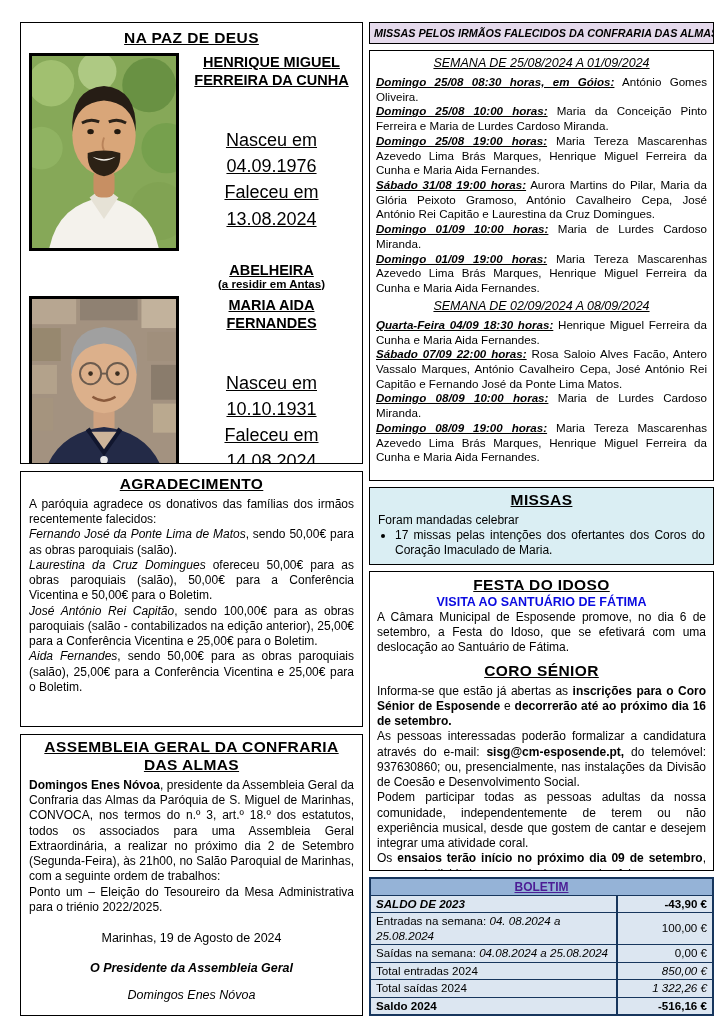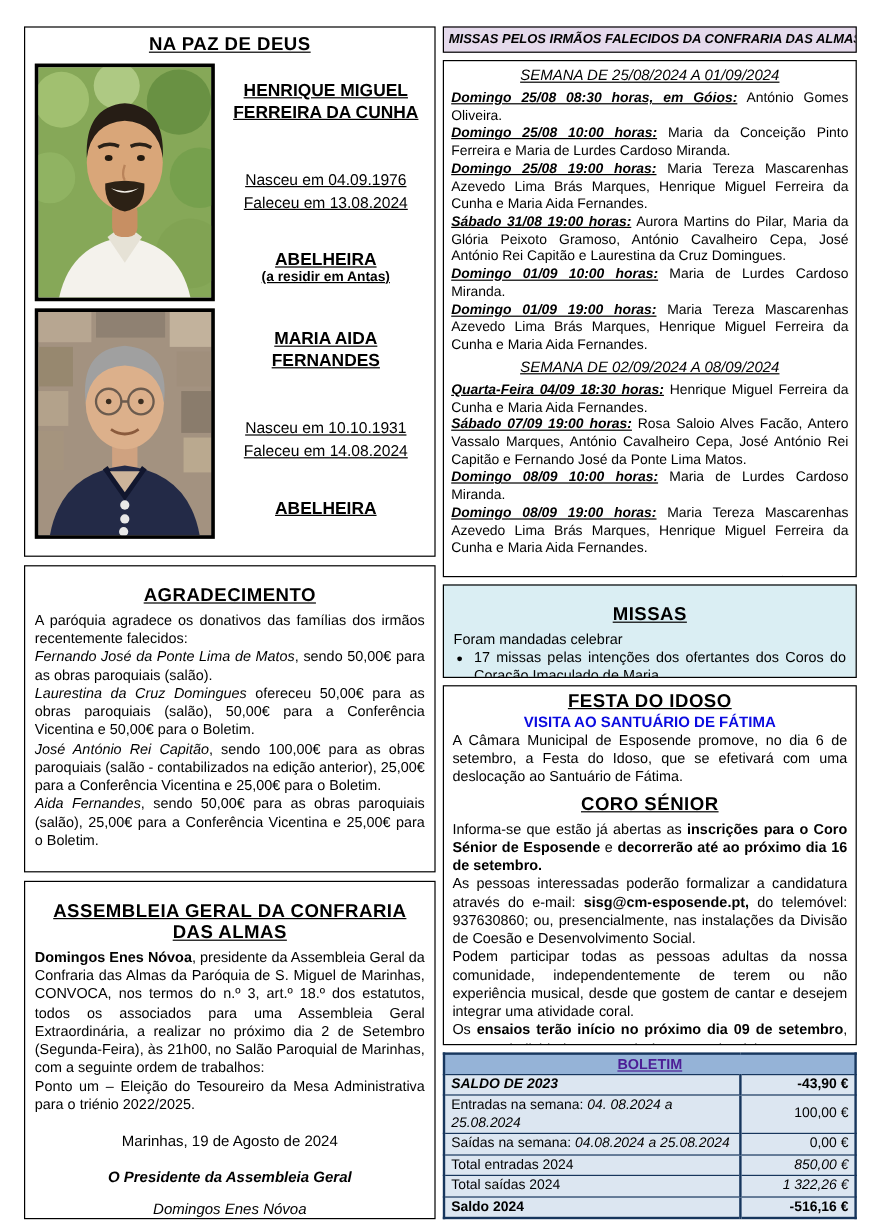--- a/index.html
+++ b/index.html
@@ -6,34 +6,34 @@
   html,body { margin:0; padding:0; }
   body {
     width:724px; height:1024px; background:#ffffff; color:#000;
     font-family:"Liberation Sans", sans-serif;
   }
   .b { font-weight:bold; } .i { font-style:italic; } .u { text-decoration:underline; }
   .page { display:flex; gap:6px; width:724px; height:1024px; padding:22px 10px 8px 20px; }
   .col { display:flex; flex-direction:column; }
   .col-left  { width:343px; gap:7px; }
   .col-right { width:345px; gap:6px; }
-  .box { border:1px solid #000; background:#fff; padding:14px 8px; overflow:hidden; }
+  .box { border:1px solid #000; background:#fff; padding:1px 8px; overflow:hidden; }
   .sec-title {
     text-align:center; font-weight:bold; text-decoration:underline;
     font-size:15.5px; margin:2px 0 4px; letter-spacing:.4px;
   }
   
   #box-napaz { height:442px; padding:4px 8px; }
   .obit { display:flex; gap:10px; margin-top:6px; }
   .photo-frame { flex:0 0 150px; height:198px; border:3px solid #000; background:#b5b5a8; }
   .photo-frame svg { display:block; width:100%; height:100%; }
   #photo-frame-2 { height:192px; }
   .obit-text { flex:1; text-align:center; display:flex; flex-direction:column; justify-content:center;text-decoration:underline; }
   .obit-name  { font-size:14.5px; font-weight:bold; line-height:1.25; }
-  .obit-dates { margin-top:38px; font-size:13px; line-height:1.45; }
+  .obit-dates { margin-top:38px; font-size:18px; line-height:1.45; }
   .obit-place { margin-top:30px; font-weight:bold; font-size:14.5px; }
   .obit-note  { font-weight:bold; font-size:11.5px; }
   #box-agrad { height:256px; }
   .body-text { font-size:12px; line-height:1.27; text-align:justify; margin:0; }
   #box-assemb { flex:1; }
   .date-line { margin-top:16px; text-align:center; font-size:12.5px; }
   .sig-title { margin-top:16px; text-align:center; font-weight:bold; font-style:italic; font-size:12.5px; }
   .sig-name  { text-align:center; font-style:italic; font-size:12.5px; }
   
   .banner {
@@ -181,21 +181,21 @@
     <section class="box" id="box-masses">
       <h3 class="week-title">SEMANA DE 25/08/2024 A 01/09/2024</h3>
       <p class="mass"><span class="b i u">Domingo 25/08 08:30 horas, em Góios:</span><span> António Gomes Oliveira.</span></p>
       <p class="mass"><span class="b i u">Domingo 25/08 10:00 horas:</span><span> Maria da Conceição Pinto Ferreira e Maria de Lurdes Cardoso Miranda.</span></p>
       <p class="mass"><span class="b i u">Domingo 25/08 19:00 horas:</span><span> Maria Tereza Mascarenhas Azevedo Lima Brás Marques, Henrique Miguel Ferreira da Cunha e Maria Aida Fernandes.</span></p>
       <p class="mass"><span class="b i u">Sábado 31/08 19:00 horas:</span><span> Aurora Martins do Pilar, Maria da Glória Peixoto Gramoso, António Cavalheiro Cepa, José António Rei Capitão e Laurestina da Cruz Domingues.</span></p>
       <p class="mass"><span class="b i u">Domingo 01/09 10:00 horas:</span><span> Maria de Lurdes Cardoso Miranda.</span></p>
       <p class="mass"><span class="b i u">Domingo 01/09 19:00 horas:</span><span> Maria Tereza Mascarenhas Azevedo Lima Brás Marques, Henrique Miguel Ferreira da Cunha e Maria Aida Fernandes.</span></p>
       <h3 class="week-title">SEMANA DE 02/09/2024 A 08/09/2024</h3>
       <p class="mass"><span class="b i u">Quarta-Feira 04/09 18:30 horas:</span><span> Henrique Miguel Ferreira da Cunha e Maria Aida Fernandes.</span></p>
-      <p class="mass"><span class="b i u">Sábado 07/09 19:00 horas:</span><span> Rosa Saloio Alves Facão, Antero Vassalo Marques, António Cavalheiro Cepa, José António Rei Capitão e Fernando José da Ponte Lima Matos.</span></p>
+      <p class="mass"><span class="b i u">Sábado 07/09 22:00 horas:</span><span> Rosa Saloio Alves Facão, Antero Vassalo Marques, António Cavalheiro Cepa, José António Rei Capitão e Fernando José da Ponte Lima Matos.</span></p>
       <p class="mass"><span class="b i u">Domingo 08/09 10:00 horas:</span><span> Maria de Lurdes Cardoso Miranda.</span></p>
       <p class="mass"><span class="b i u">Domingo 08/09 19:00 horas:</span><span> Maria Tereza Mascarenhas Azevedo Lima Brás Marques, Henrique Miguel Ferreira da Cunha e Maria Aida Fernandes.</span></p>
       <p class="mass nota"><span class="b u">NOTA: </span><span>A Confraria mandou celebrar 7 missas pelos irmãos Laurestina da Cruz Domingues, Henrique Miguel Ferreira da Cunha e Maria Aida Fernandes.</span></p>
     </section>
 
     <section class="box" id="box-missas">
       <h2 class="sec-title">MISSAS</h2>
       <p class="missas-line">Foram mandadas celebrar</p>
       <ul class="missas-ul">
         <li>17 missas pelas intenções dos ofertantes dos Coros do Coração Imaculado de Maria.</li>

